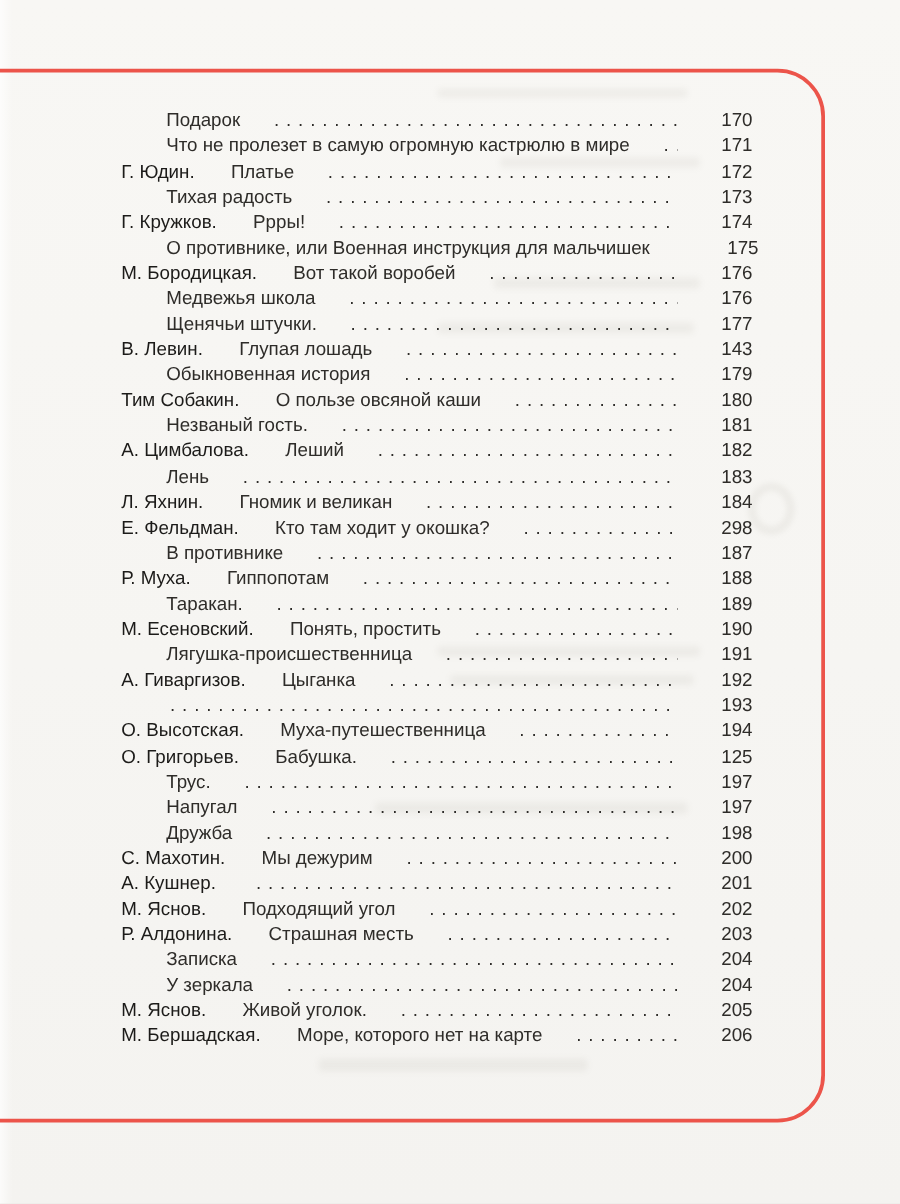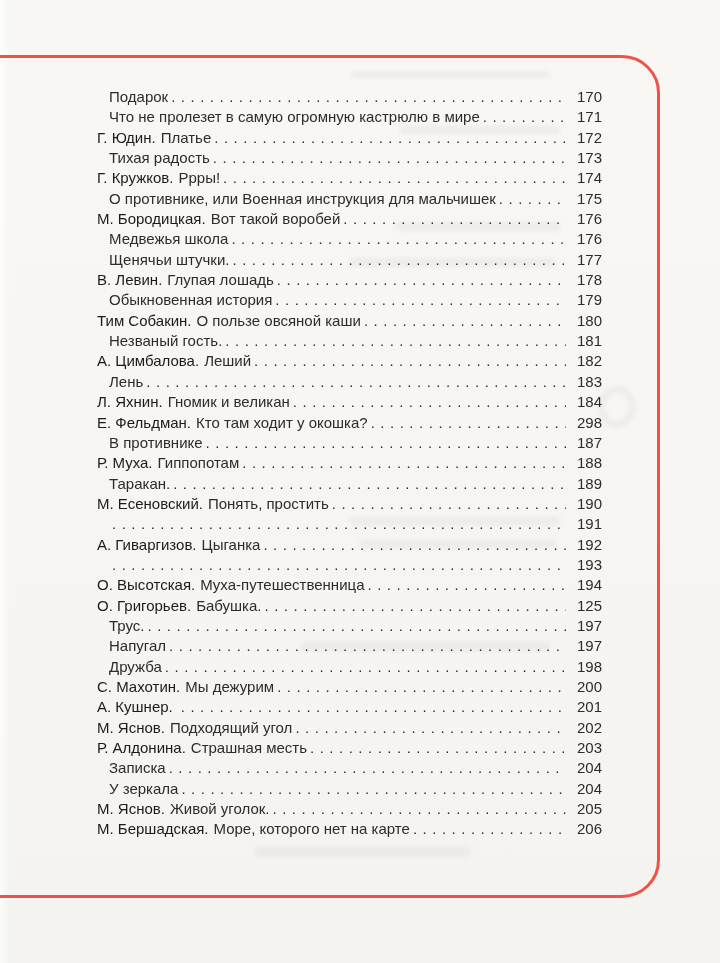--- a/index.html
+++ b/index.html
@@ -40,20 +40,21 @@
     top: 87px;
     width: 505px;
   }
   .row {
     display: flex;
     align-items: flex-end;
     line-height: 20.35px;
     font-size: 15px;
     color: #2e2c29;
     white-space: nowrap;
+    gap: 24px;
   }
   .row.sub { padding-left: 12px; }
   .author {
     font-weight: normal;
     color: #1c1b19;
     flex: 0 0 auto;
   }
   .author:not(:empty) { margin-right: 5px; }
   .title { flex: 0 0 auto; }
   .dots {
@@ -158,21 +159,21 @@
       <div class="row sub">
     <span class="author"></span>
     <span class="title">Щенячьи штучки.</span>
     <span class="dots">........................................................................................................................</span>
     <span class="pagenum">177</span>
   </div>
       <div class="row">
     <span class="author">В. Левин.</span>
     <span class="title">Глупая лошадь</span>
     <span class="dots">........................................................................................................................</span>
-    <span class="pagenum">178</span>
+    <span class="pagenum">143</span>
   </div>
       <div class="row sub">
     <span class="author"></span>
     <span class="title">Обыкновенная история</span>
     <span class="dots">........................................................................................................................</span>
     <span class="pagenum">179</span>
   </div>
       <div class="row">
     <span class="author">Тим Собакин.</span>
     <span class="title">О пользе овсяной каши</span>
@@ -228,20 +229,21 @@
     <span class="pagenum">189</span>
   </div>
       <div class="row">
     <span class="author">М. Есеновский.</span>
     <span class="title">Понять, простить</span>
     <span class="dots">........................................................................................................................</span>
     <span class="pagenum">190</span>
   </div>
       <div class="row sub">
     <span class="author"></span>
+    <span class="title">Лягушка-происшественница</span>
     <span class="dots">........................................................................................................................</span>
     <span class="pagenum">191</span>
   </div>
       <div class="row">
     <span class="author">А. Гиваргизов.</span>
     <span class="title">Цыганка</span>
     <span class="dots">........................................................................................................................</span>
     <span class="pagenum">192</span>
   </div>
       <div class="row sub">

